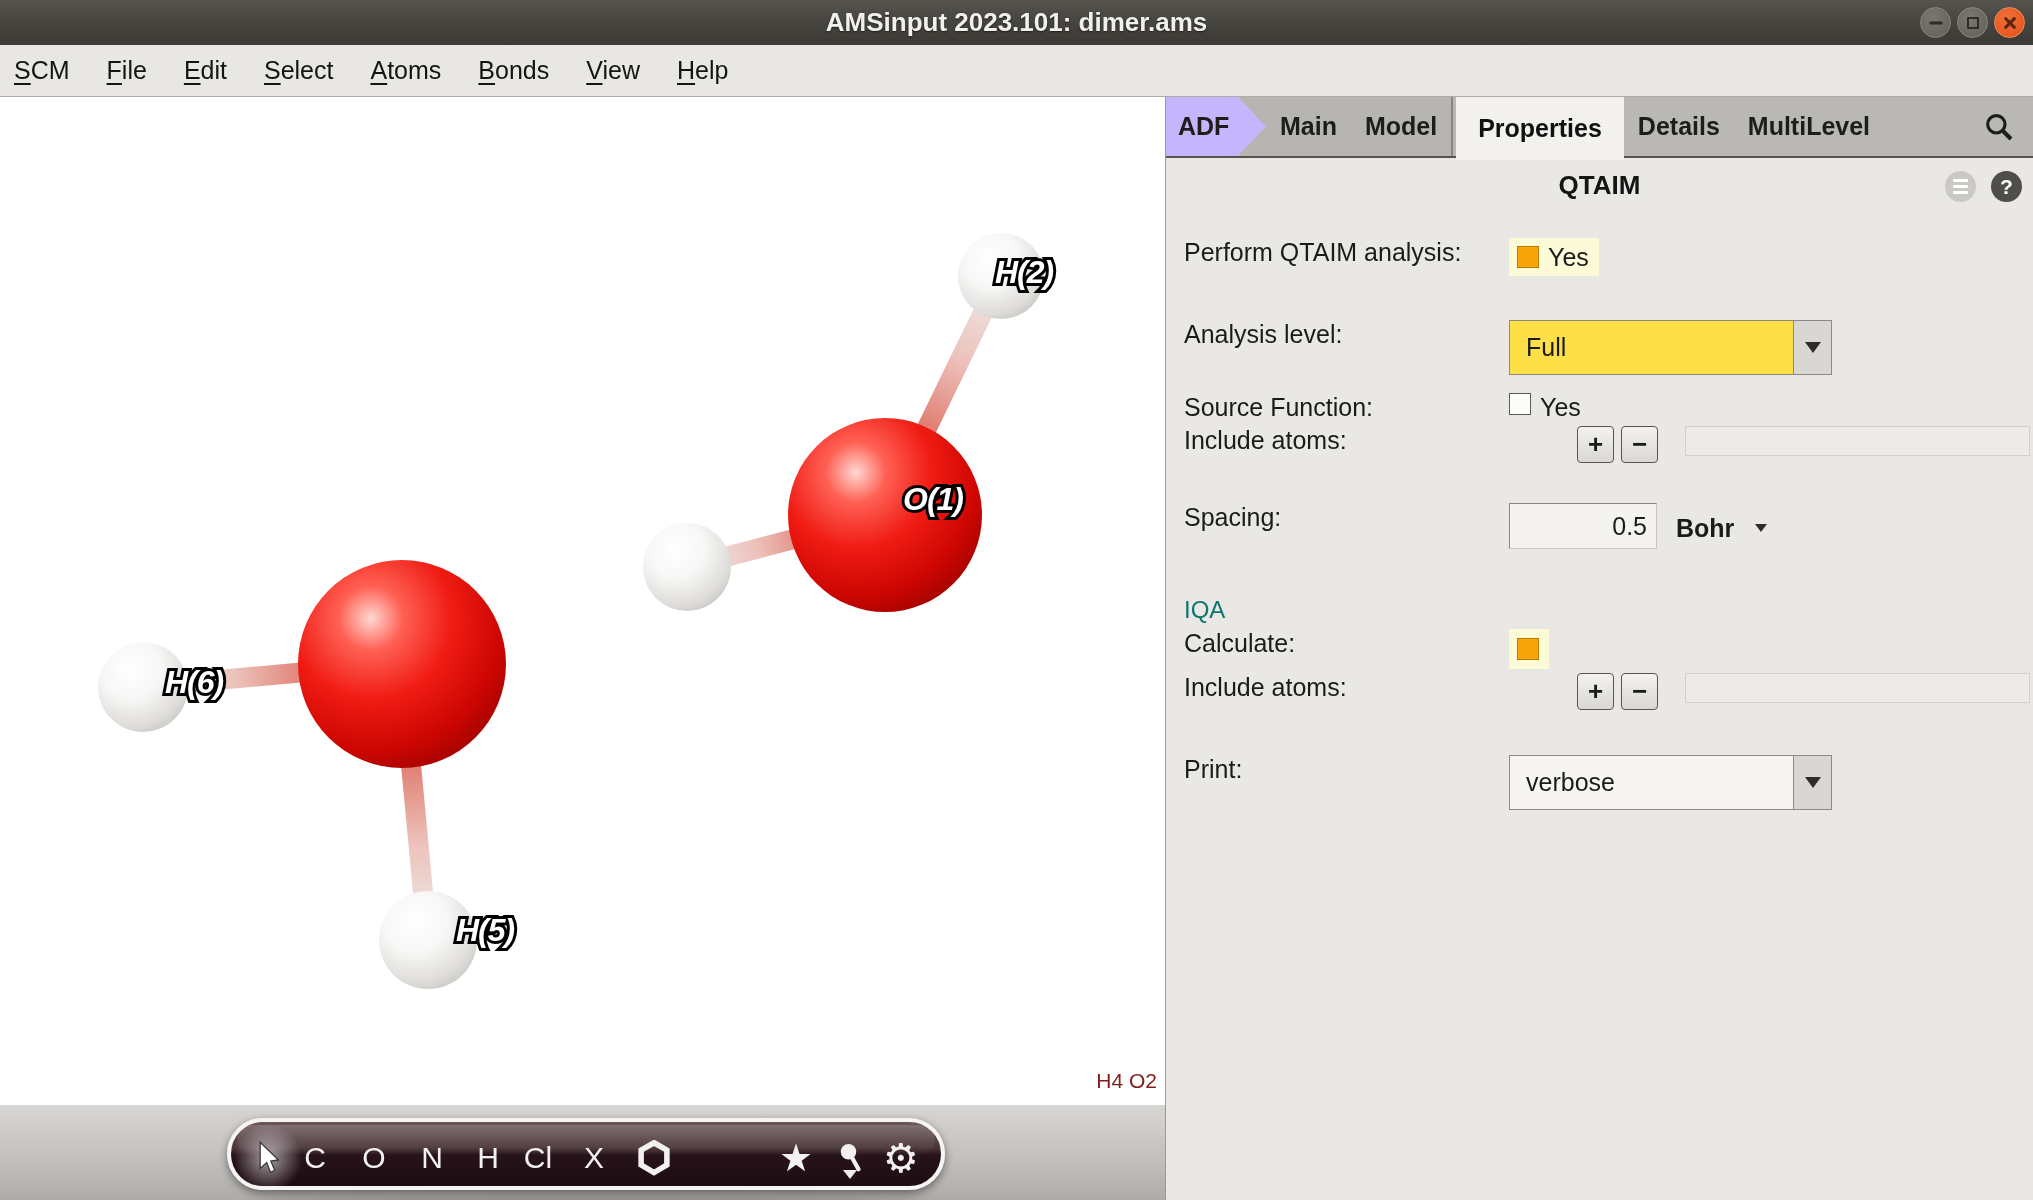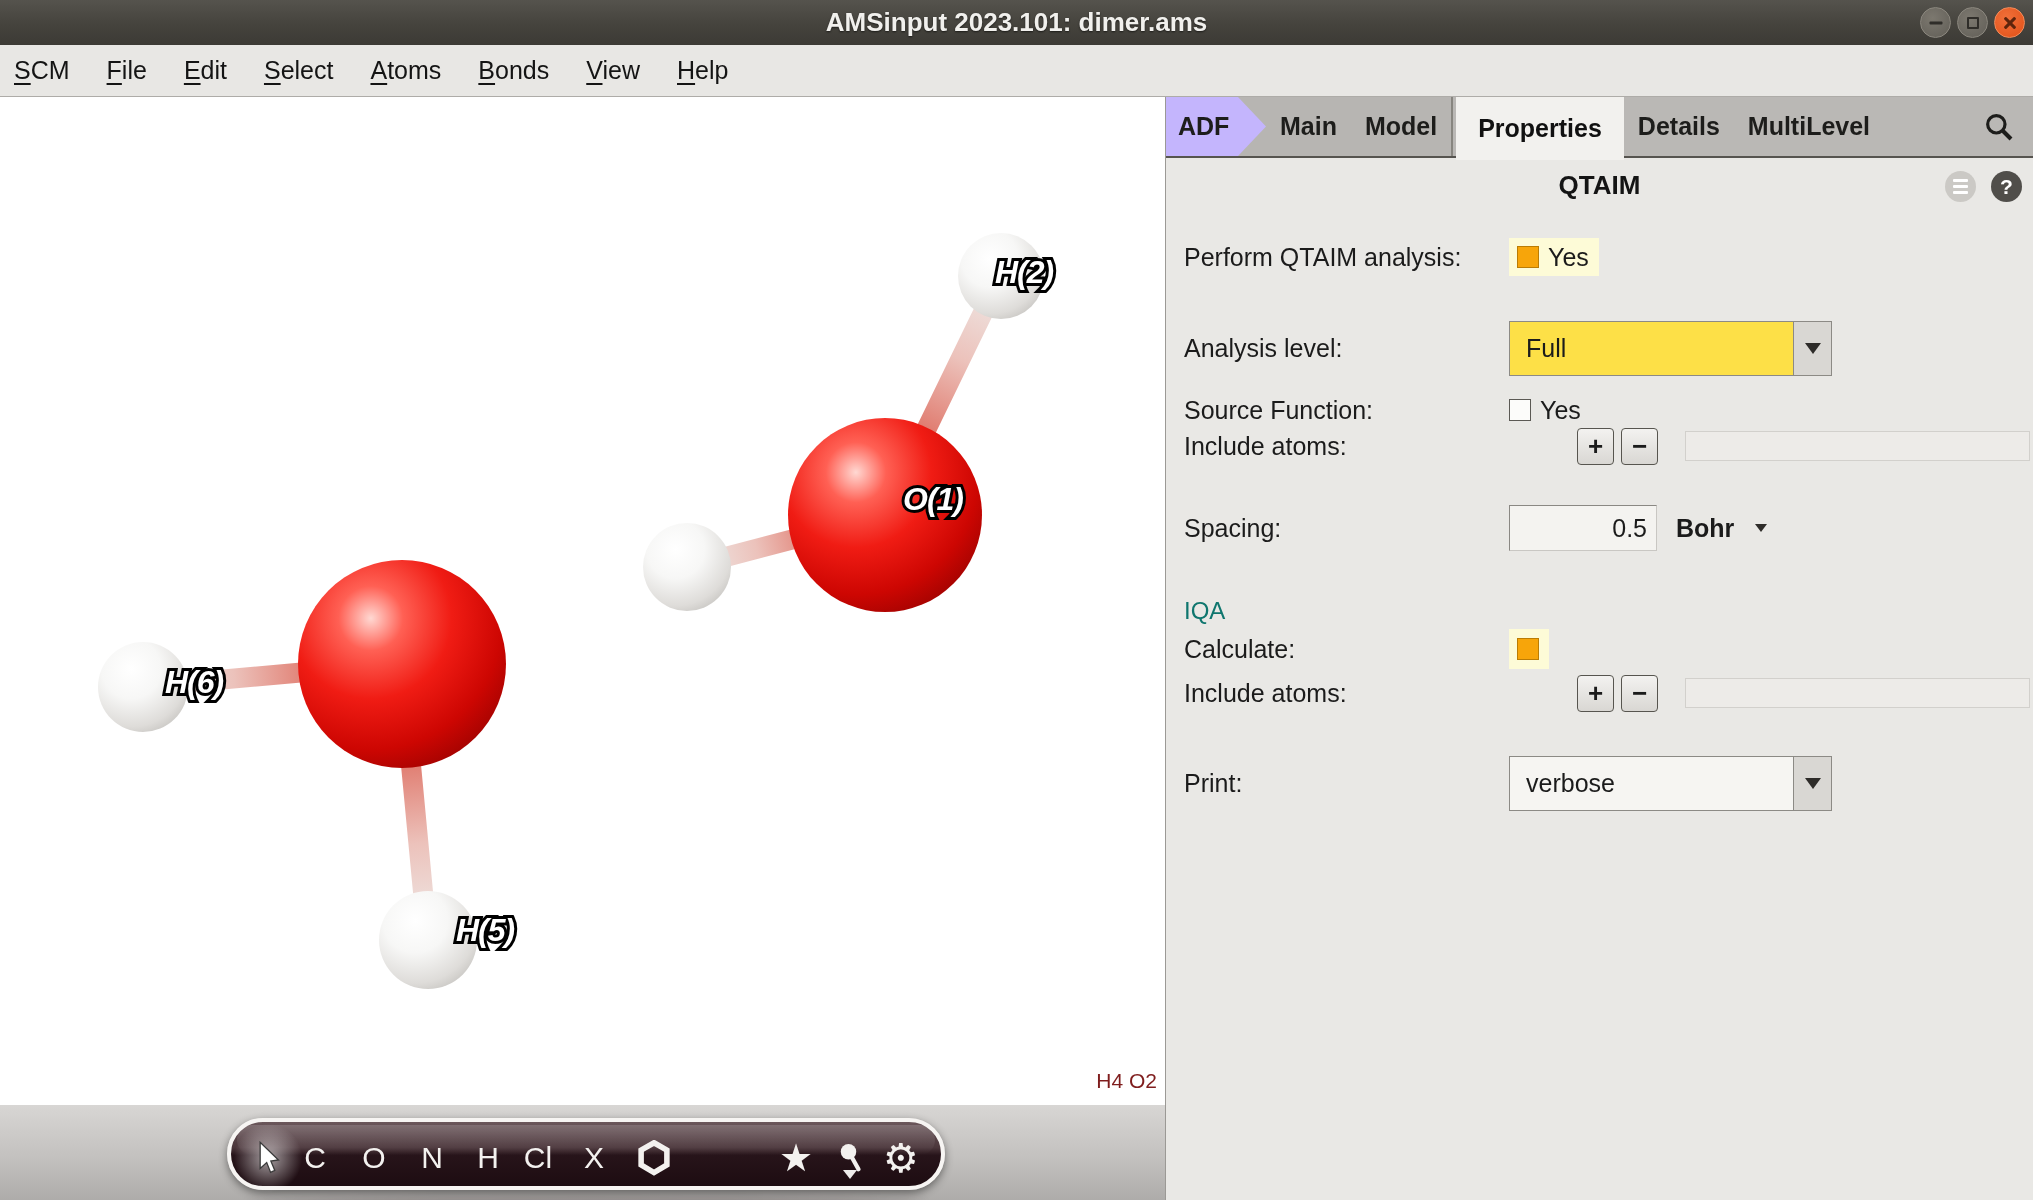--- a/index.html
+++ b/index.html
@@ -73,21 +73,21 @@
   .searchwrap { margin-left:auto; display:flex; align-items:center; padding-right:18px; }
 
   .pheader { position:absolute; left:0; top:73px; width:100%; text-align:center;
     font-size:26px; font-weight:bold; color:#141414; }
   .circlebtn { position:absolute; width:31px; height:31px; border-radius:50%; display:flex;
     flex-direction:column; align-items:center; justify-content:center; gap:3px; }
   .hamb { left:779px; top:74px; background:#cbc9c5; }
   .hamb .hl { width:15px; height:3px; background:#ffffff; border-radius:1px; }
   .helpb { left:825px; top:74px; background:#504e4a; color:#fff; font-size:21px; font-weight:bold; }
 
-  .row { position:absolute; left:18px; display:flex; align-items:center; }
+  .row { position:absolute; left:18px; display:flex; }
   .flabel { width:325px; font-size:25px; color:#1b1b1b; flex:none; }
   .cream { background:#fdfbd7; display:flex; align-items:center; gap:9px; padding:0 10px 0 8px; }
   .cbx { width:22px; height:22px; flex:none; }
   .cbx.on { background:#f7a50a; border:1px solid #bb7c04; }
   .cbx.off { background:#fcfcfa; border:1px solid #5b5954; }
   .cval { font-size:25px; color:#1b1b1b; }
   .dropdown { position:relative; width:323px; height:55px; border:1px solid #8c8a85; background:#fde047; }
   .dropdown.plain { background:#f6f5f2; }
   .dd-text { position:absolute; left:16px; top:0; height:100%; display:flex; align-items:center; font-size:25px; color:#1b1b1b; }
   .dd-btn { position:absolute; right:0; top:0; width:38px; height:100%; background:#d9d7d3; border-left:1px solid #8c8a85;

